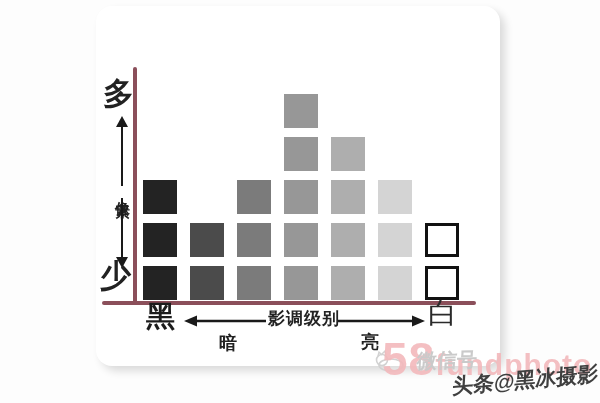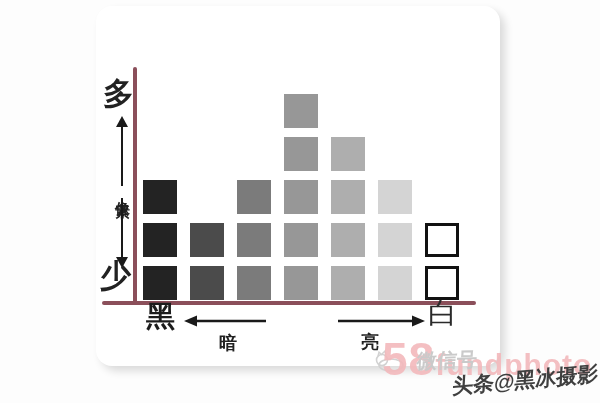--- a/index.html
+++ b/index.html
@@ -122,20 +122,21 @@
         <div class="block bordered" style="background: rgb(255, 255, 255); border-color: rgb(18, 18, 18);"></div>
         <div class="block bordered" style="background: rgb(255, 255, 255); border-color: rgb(18, 18, 18);"></div>
       </div>
     </div>
 
   <div class="lbl lbl-black">黑</div>
   <svg class="x-arrow x-arrow-left" viewBox="0 0 82 14">
     <line x1="10" y1="7" x2="82" y2="7" stroke="#1a1a1a" stroke-width="2.4"></line>
     <polygon points="0,7 13,1.5 13,12.5" fill="#1a1a1a"></polygon>
   </svg>
+  <div class="lbl lbl-xtitle">影调级别</div>
   <svg class="x-arrow x-arrow-right" viewBox="0 0 87 14">
     <line x1="0" y1="7" x2="77" y2="7" stroke="#1a1a1a" stroke-width="2.4"></line>
     <polygon points="87,7 74,1.5 74,12.5" fill="#1a1a1a"></polygon>
   </svg>
   <div class="lbl lbl-white">白</div>
   <div class="lbl lbl-dark">暗</div>
   <div class="lbl lbl-bright">亮</div>
 
   <svg class="wm-doodle" width="30" height="22" viewBox="0 0 30 22">
     <ellipse cx="17" cy="15" rx="12" ry="6" fill="none" stroke="#d2d2d2" stroke-width="1.6"></ellipse>

